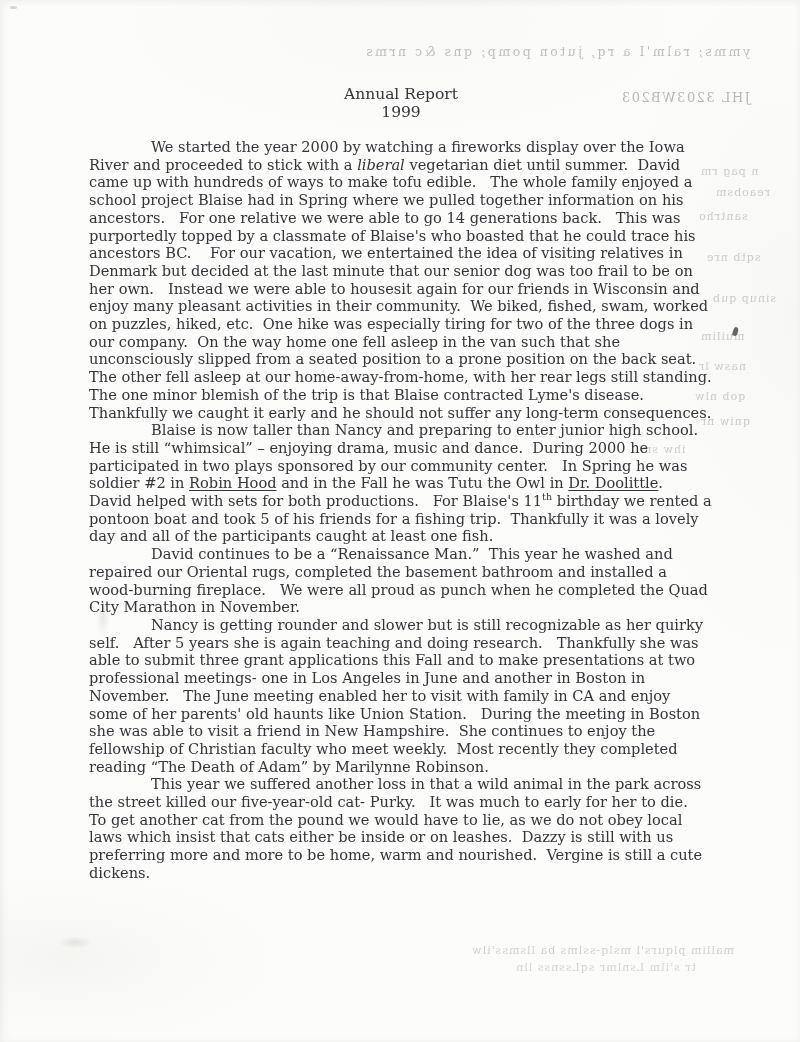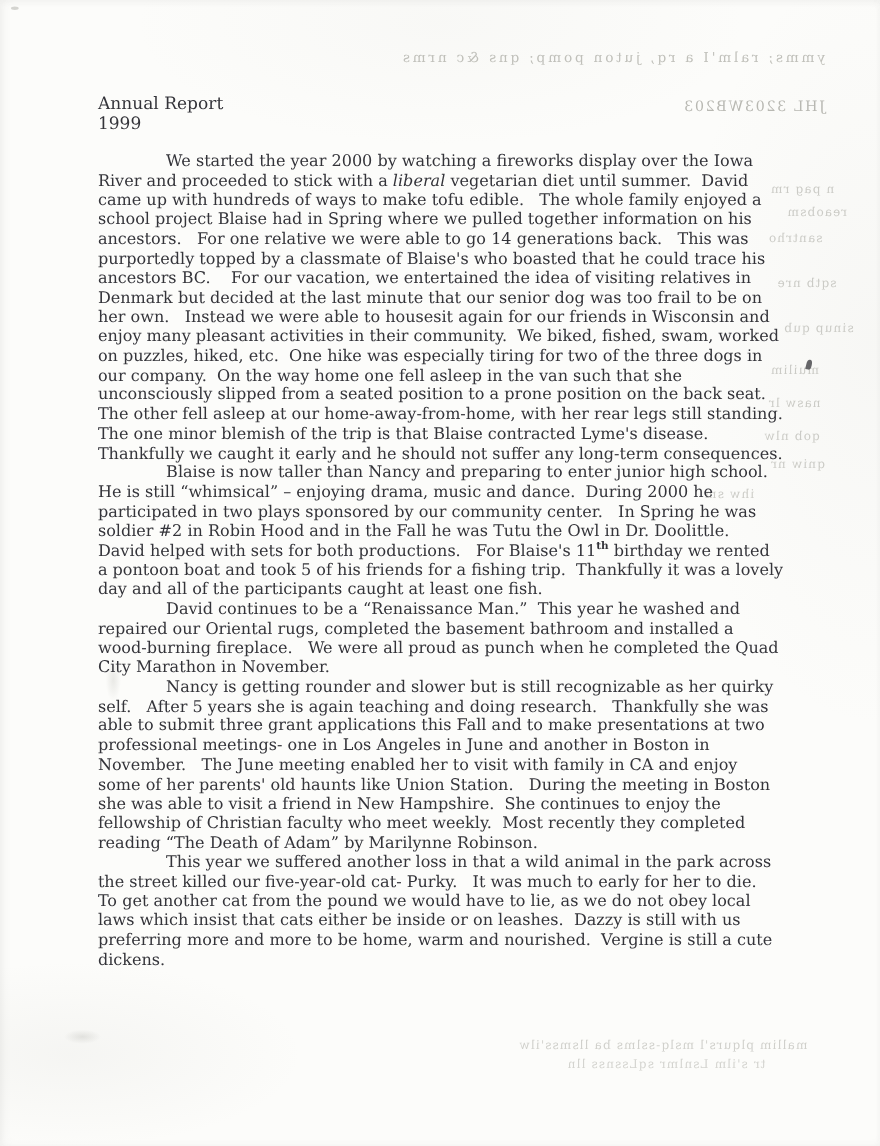--- a/index.html
+++ b/index.html
@@ -16,33 +16,33 @@
       radial-gradient(ellipse 250px 500px at 99% 30%, rgba(190,190,184,0.08), rgba(0,0,0,0) 70%),
       radial-gradient(ellipse 400px 160px at 50% 2%, rgba(200,200,194,0.07), rgba(0,0,0,0) 70%),
       #fcfcfa;
     box-shadow: inset 3px 0 9px rgba(80,80,75,0.05), inset 0 2px 6px rgba(80,80,75,0.04);
   }
   .doc{
     position:absolute;left:89px;top:86px;width:624px;
     color:#34343a;
   }
   .title{
-    text-align:left;
+    text-align:center;
     font-size:15.5px;line-height:17.5px;
     margin-bottom:17px;
   }
   .body-text{font-size:14.6px;line-height:17.7px;}
   .para{
     margin:0;
     text-indent:62px;
     white-space:pre-wrap;
   }
   .para em{font-style:italic;}
-  .para .ul{text-underline-offset:2px;}
-  .para sup{font-size:9.5px;vertical-align:super;line-height:0;font-weight:bold;}
+  .para .ul{text-decoration:underline;text-underline-offset:2px;}
+  .para sup{font-size:9.5px;vertical-align:super;line-height:0;}
 
   
   .bleed{
     position:absolute;
     transform:scaleX(-1);
     filter:blur(0.7px);
     color:#adada6;
     opacity:0.75;
     white-space:nowrap;
     pointer-events:none;

